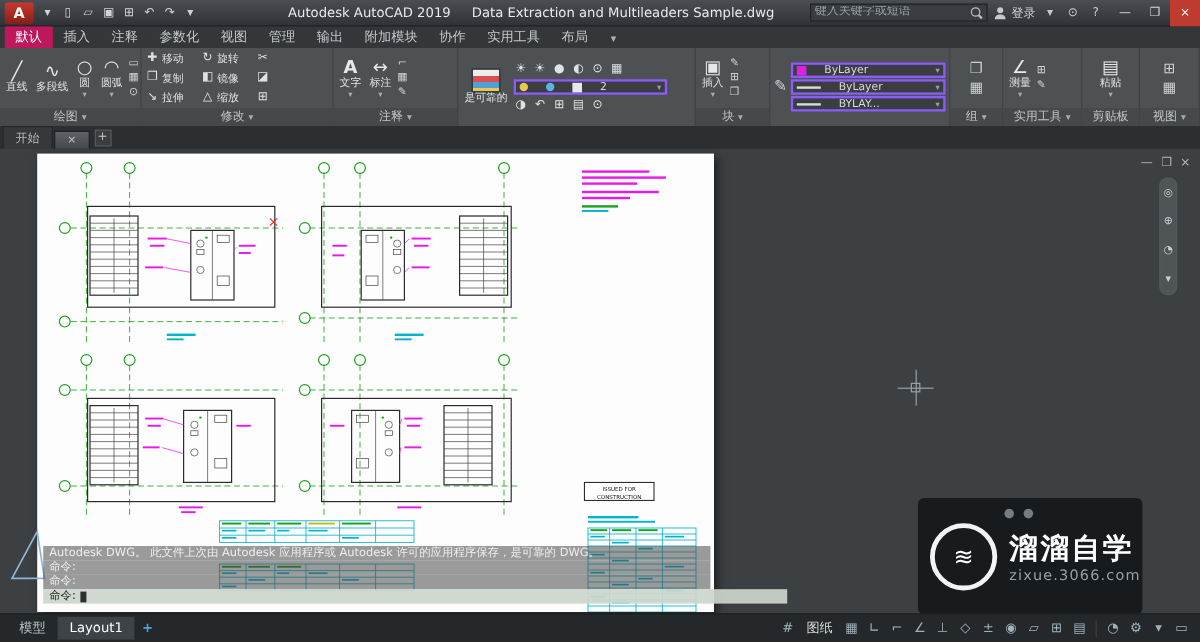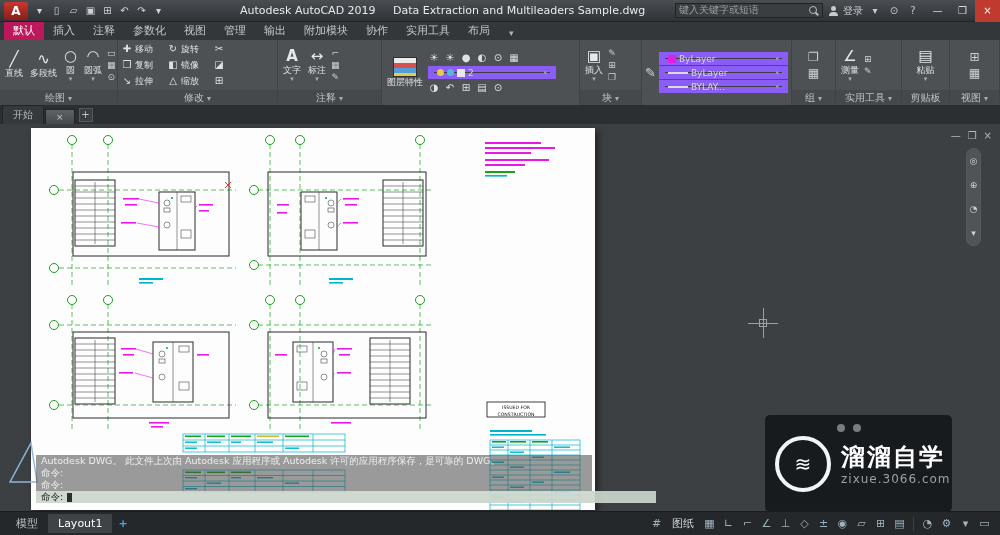--- a/index.html
+++ b/index.html
@@ -42,21 +42,21 @@
   .rp-footer{height:15px;font-size:10px;text-align:center;color:#c0c4c7;line-height:15px;background:#45494c;white-space:nowrap;overflow:hidden}
   .rp-footer .caret{font-size:8px;color:#a7acb0}
   .bigbtn{display:flex;flex-direction:column;align-items:center;justify-content:center;font-size:9px;line-height:11px;padding:0 2px;color:#dfe2e4;white-space:nowrap}
   .bigbtn .ic{font-size:15px;line-height:17px;color:#e6e8ea}
   .bigbtn .caret{font-size:7px;color:#a7acb0;line-height:7px}
   .ic-s{font-size:10px;width:12px;text-align:center;color:#dfe1e3;line-height:12px}
   .tinycol{display:flex;flex-direction:column;gap:2px;align-items:center;font-size:9px;color:#ced1d4}
   .mcol{display:flex;flex-direction:column;gap:1px}
   .mrow{display:flex;align-items:center;gap:2px;height:15px;font-size:9px;color:#dfe2e4}
   .mcell{display:flex;align-items:center;gap:2px;width:44px;white-space:nowrap}
-  .dd{height:13px;background:#3a3e41;border:6px solid #8b5cf6;display:flex;align-items:center;font-size:9px;padding:0 3px;gap:3px;color:#d8dadc;white-space:nowrap}
+  .dd{height:13px;background:#3a3e41;border:2px solid #8b5cf6;display:flex;align-items:center;font-size:9px;padding:0 3px;gap:15px;color:#d8dadc;white-space:nowrap}
   .dd .caret{margin-left:auto;font-size:7px;color:#9aa0a4}
   .swatch{width:8px;height:8px;background:#e020e0;flex:0 0 8px}
   .linesw{width:20px;height:2px;background:#d8dadc;flex:0 0 20px}
   .layers-ic{width:24px;height:20px;background:linear-gradient(#ececec 0 5px,#d95050 5px 10px,#4fa0d9 10px 15px,#e8c84f 15px 20px);border:1px solid #2e3133}
   .dotY{width:7px;height:7px;border-radius:50%;background:#e8c84f;flex:0 0 7px}
   .dotC{width:7px;height:7px;border-radius:50%;background:#5ab6e0;flex:0 0 7px}
   .sqW{width:8px;height:8px;background:#e6e8ea;flex:0 0 8px}
   .yellow{color:#e2c24e}
 
   
@@ -257,21 +257,21 @@
       </div>
       <div class="rp-footer">
         <span>注释</span> <span class="caret">▾</span>
       </div>
     </div>
 
     <div class="rpanel" style="width:198px">
       <div class="rp-body">
         <div class="bigbtn">
           <span class="layers-ic"></span>
-          <span>图层特性</span>
+          <span>是可靠的</span>
         </div>
         <div class="mcol" style="flex:1">
           <div class="mrow" style="gap:4px;justify-content:flex-start">
             <span class="ic-s">☀</span>
             <span class="ic-s">☀</span>
             <span class="ic-s">●</span>
             <span class="ic-s">◐</span>
             <span class="ic-s">⊙</span>
             <span class="ic-s">▦</span>
           </div>

